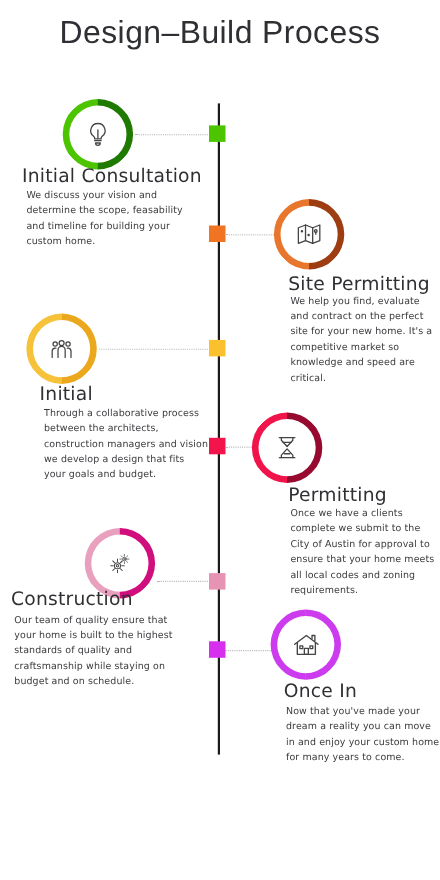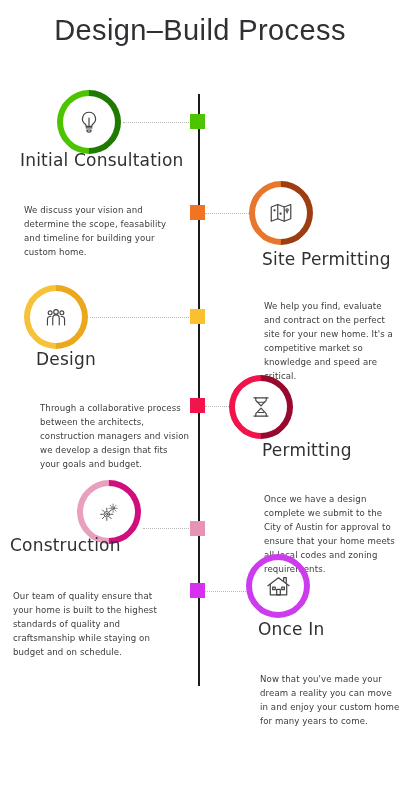--- a/index.html
+++ b/index.html
@@ -103,21 +103,20 @@
     font-family: "DejaVu Sans", "Liberation Sans", sans-serif;
   }
 
   .step-body {
     position: absolute;
     font-size: 8.6px;
     line-height: 1.62;
     color: #3b3c3f;
     font-family: "DejaVu Sans", "Liberation Sans", sans-serif;
     letter-spacing: 0.1px;
-    margin-top: 32px;
   }
 
   
 
   
   #step-1 .ring      { left: 57px;  top: 90px; }
   #step-1 .step-heading { left: 20px;  top: 150px; }
   #step-1 .step-body    { left: 24px;  top: 172px; width: 160px; }
   #step-1 .step-connector { left: 123px; top: 122px; width: 68px; }
   #step-1 .step-marker    { left: 190px; top: 114px; }
@@ -217,21 +216,21 @@
         <svg width="26" height="26" viewBox="0 0 24 24" fill="none" stroke="#444" stroke-width="1.05" stroke-linecap="round" stroke-linejoin="round">
           <circle cx="12" cy="7.3" r="2.1"></circle>
           <circle cx="6.6" cy="8.1" r="1.8"></circle>
           <circle cx="17.4" cy="8.1" r="1.8"></circle>
           <path d="M9 19.3v-6.2a3 3 0 0 1 6 0v6.2"></path>
           <path d="M4.1 19.3v-5.2a2.6 2.6 0 0 1 2.5-2.6h.7"></path>
           <path d="M19.9 19.3v-5.2a2.6 2.6 0 0 0-2.5-2.6h-.7"></path>
         </svg>
       </div>
     </div>
-    <div class="step-heading">Design</div>
+    <div class="step-heading">Initial</div>
     <div class="step-body">Through a collaborative process between the architects, construction managers and vision we develop a design that fits your goals and budget.</div>
   </div>
 
   <div class="step" id="step-4">
     <div class="step-connector"></div>
     <div class="step-marker" style="background: rgb(244, 20, 76);"></div>
     <div class="ring" style="--c-light: #F0144B; --c-dark: #97092F;">
       <div class="ring-half half-left"></div>
       <div class="ring-half half-right"></div>
       <div class="ring-icon">
@@ -239,21 +238,21 @@
           <line x1="5.5" y1="3.6" x2="18.5" y2="3.6"></line>
           <line x1="5.5" y1="20.4" x2="18.5" y2="20.4"></line>
           <path d="M7.2 3.6v2.2L12 11l4.8-5.2V3.6"></path>
           <path d="M7.2 20.4v-2.2L12 13l4.8 5.2v2.2"></path>
           <line x1="8.6" y1="7.6" x2="15.4" y2="7.6"></line>
           <line x1="9.6" y1="17.1" x2="14.4" y2="17.1"></line>
         </svg>
       </div>
     </div>
     <div class="step-heading">Permitting</div>
-    <div class="step-body">Once we have a design complete we submit to the City of Austin for approval to ensure that your home meets all local codes and zoning requirements.</div>
+    <div class="step-body">Once we have a clients complete we submit to the City of Austin for approval to ensure that your home meets all local codes and zoning requirements.</div>
   </div>
 
   <div class="step" id="step-5">
     <div class="step-connector"></div>
     <div class="step-marker" style="background: rgb(231, 148, 180);"></div>
     <div class="ring" style="--c-light: #E8A0BE; --c-dark: #D10E7E;">
       <div class="ring-half half-left"></div>
       <div class="ring-half half-right"></div>
       <div class="ring-icon">
         <svg width="27" height="27" viewBox="0 0 24 24" fill="none" stroke="#444" stroke-width="1" stroke-linecap="round" stroke-linejoin="round">

